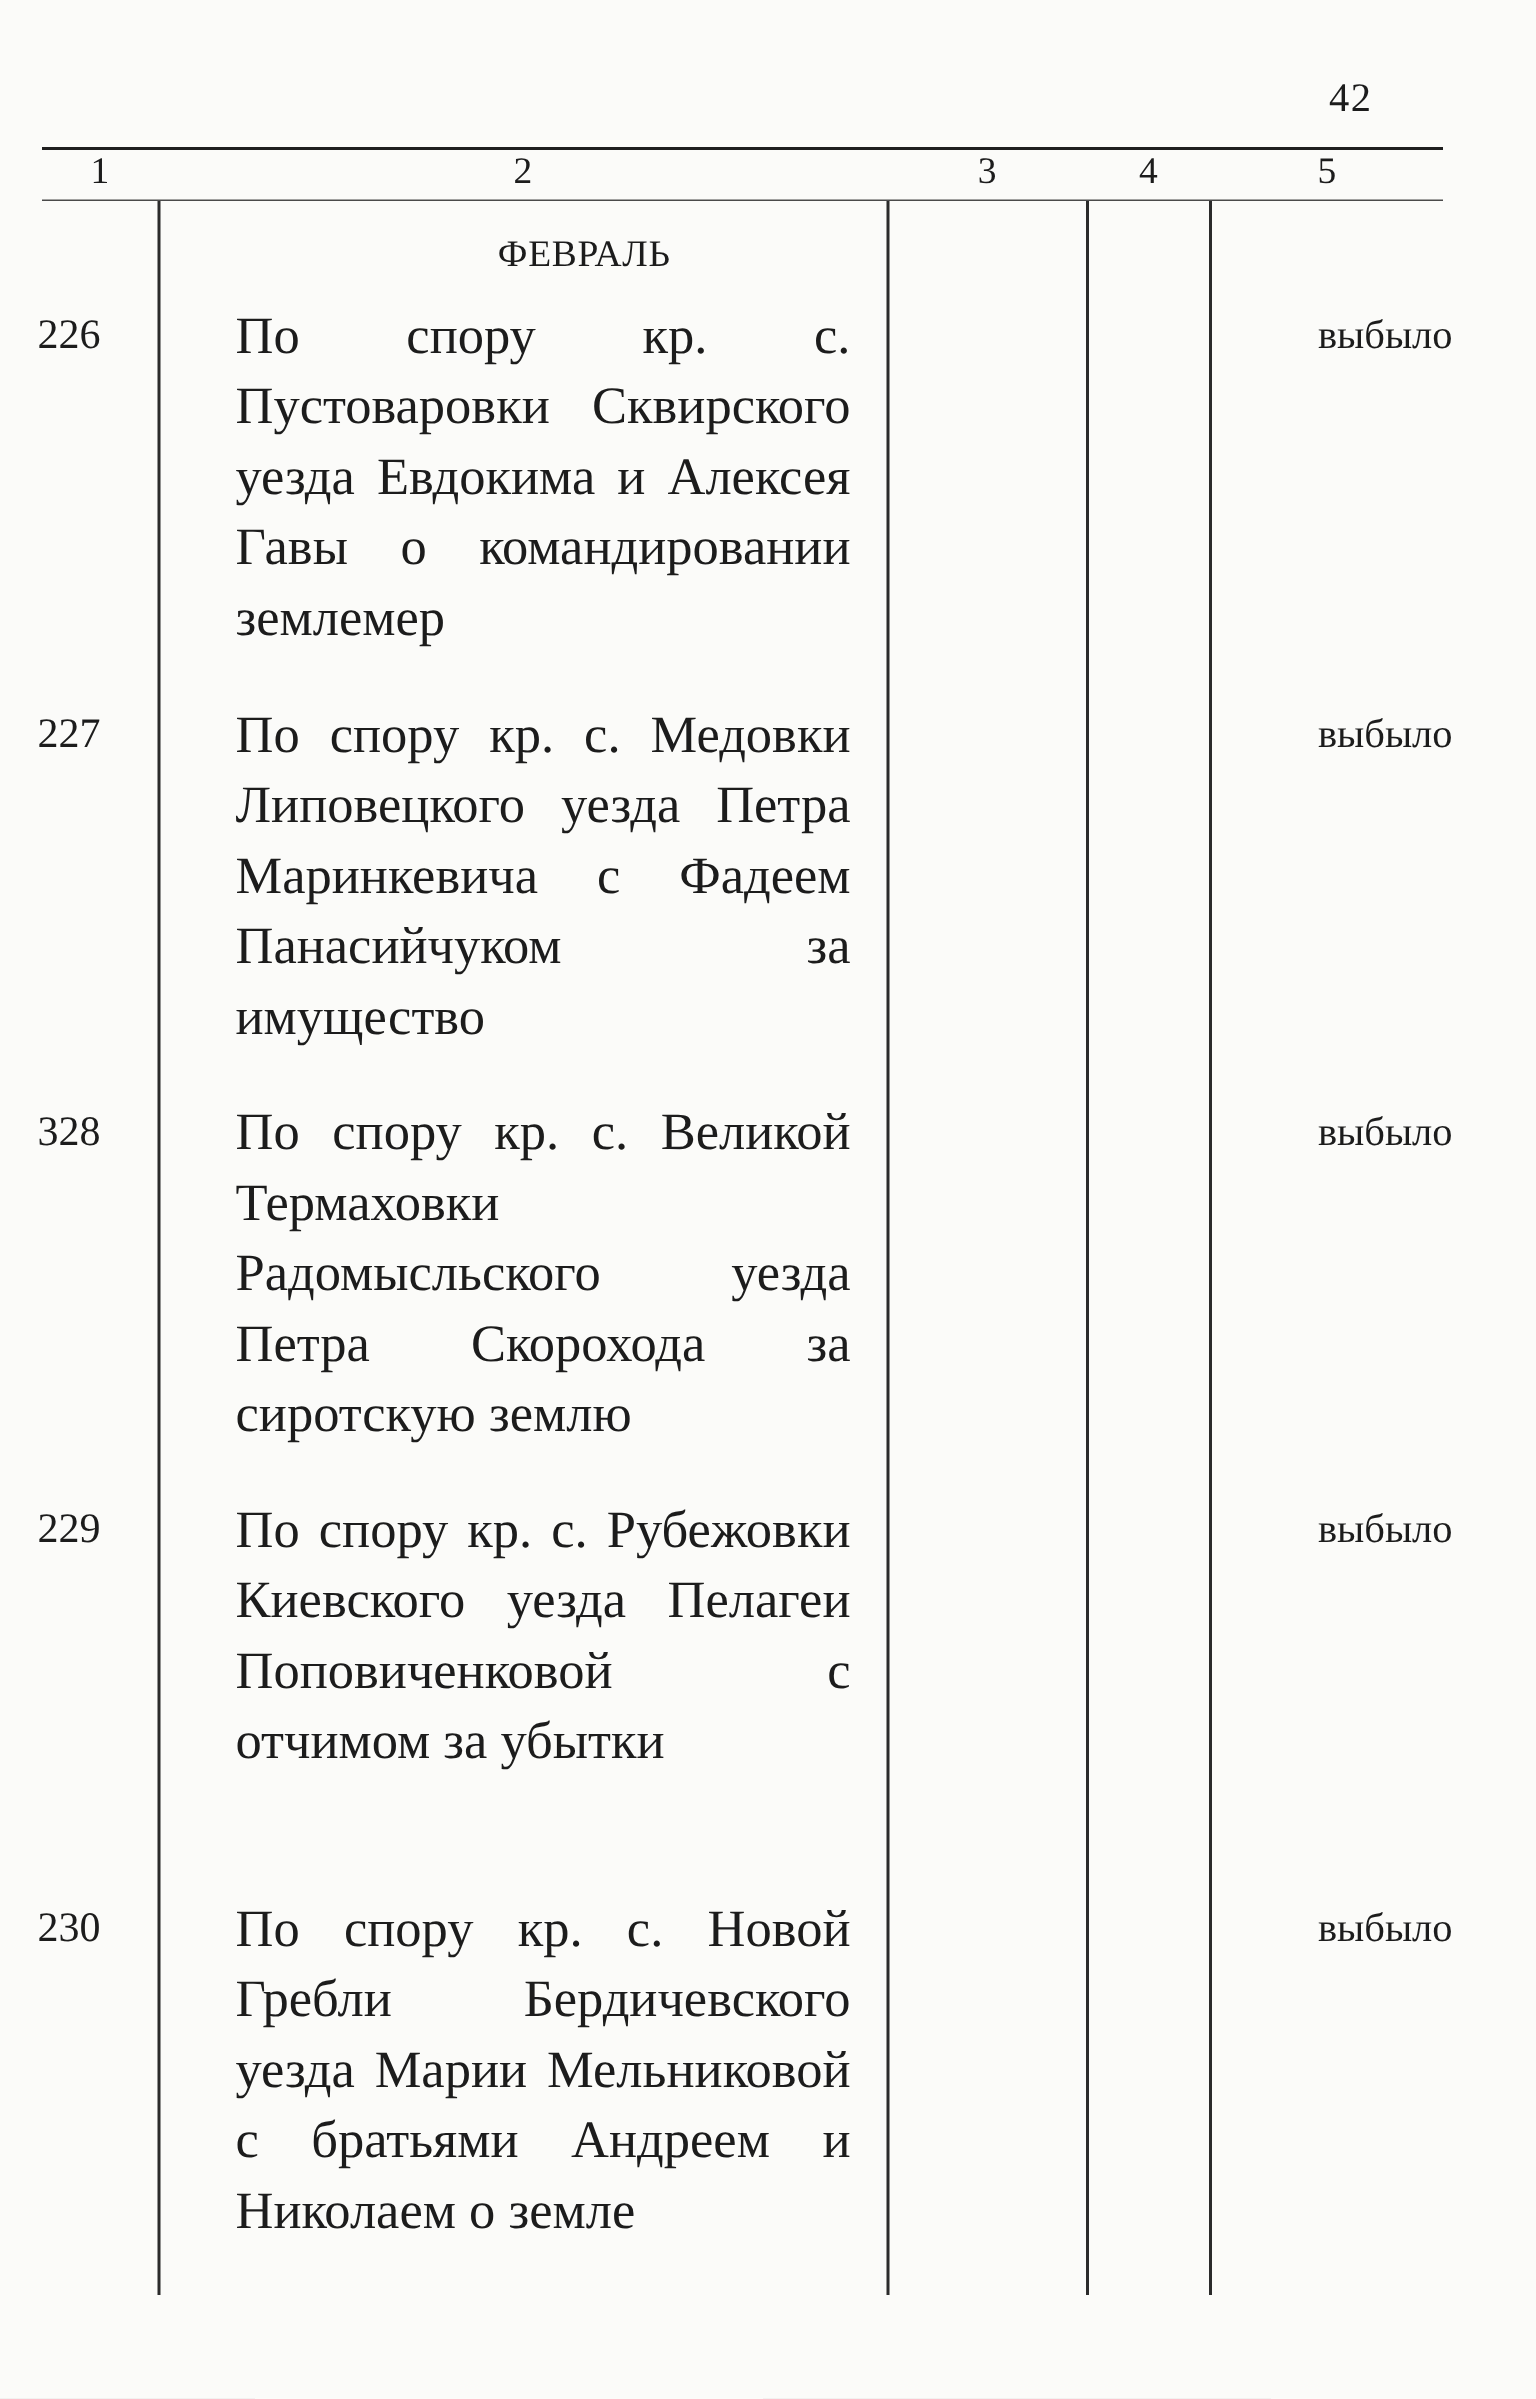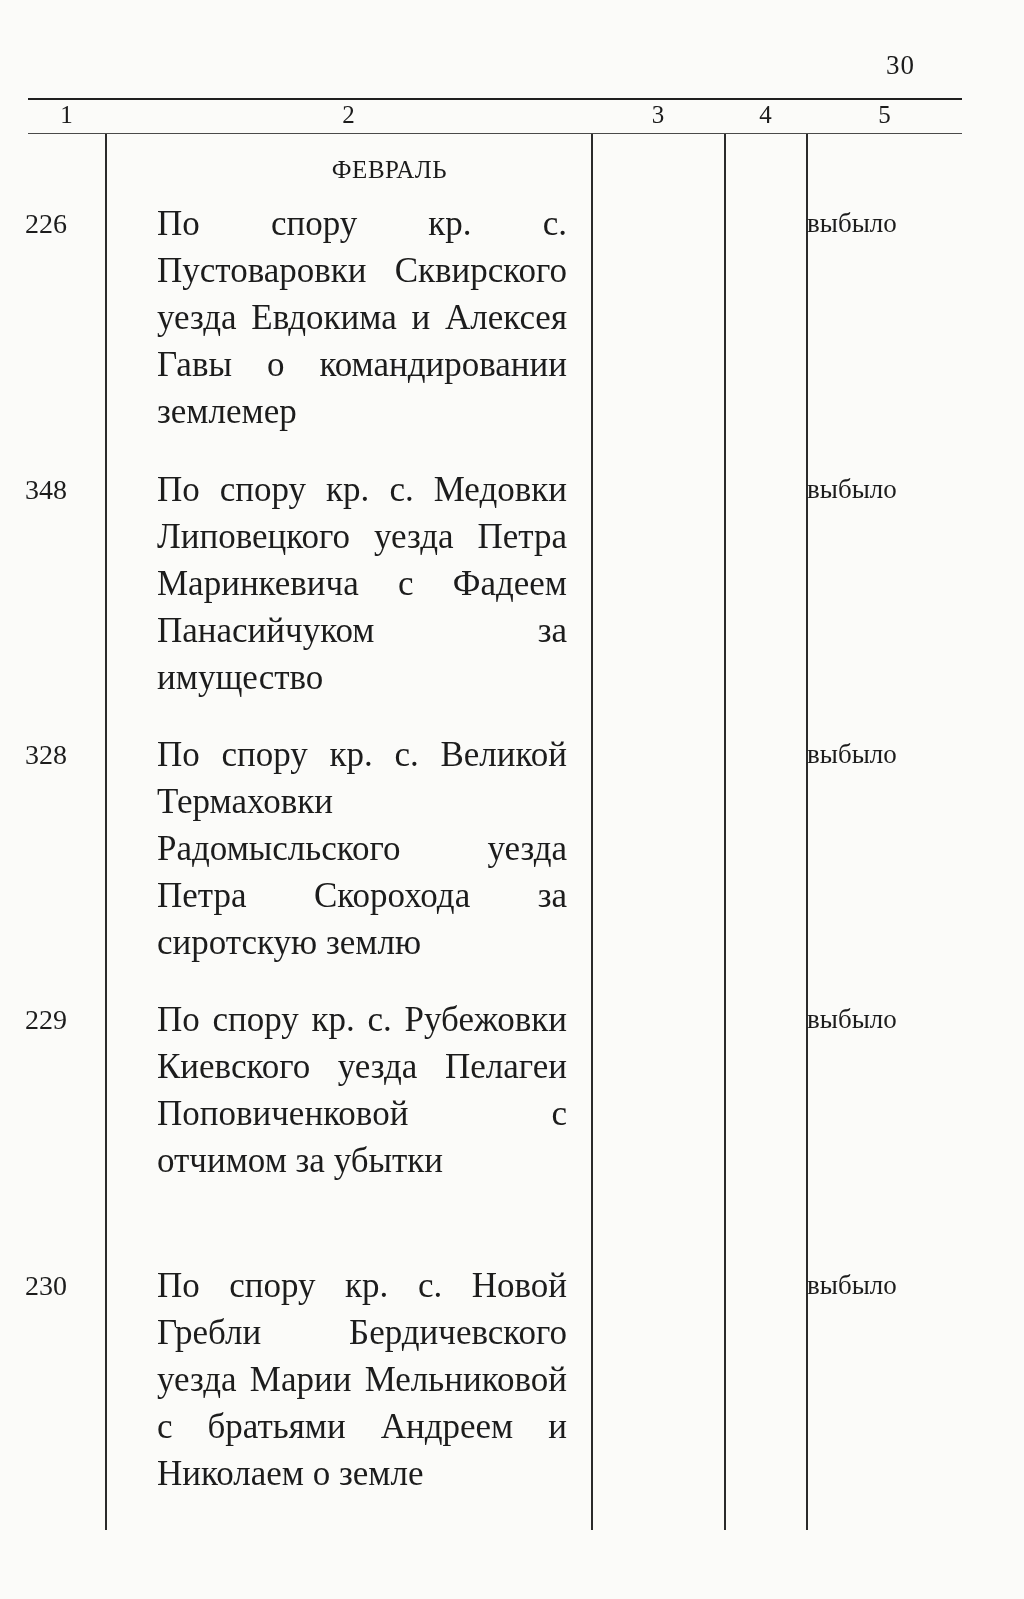--- a/index.html
+++ b/index.html
@@ -105,29 +105,30 @@
     text-align: justify;
     text-align-last: left;
   }
   .entry-status {
     position: absolute;
     left: 807px;
     top: 0;
     width: 155px;
     font-size: 27px;
     line-height: 47px;
-    text-align: left;
+    text-align: center;
+    padding-left: 39px;
   }
 </style>
 </head>
 <body>
 
 <div class="sheet">
 
-  <div class="page-number">30</div>
+  <div class="page-number">42</div>
 
   <div class="rule rule-top"></div>
   <div class="rule rule-under-header"></div>
 
   <div class="vline vl-1"></div>
   <div class="vline vl-2"></div>
   <div class="vline vl-3"></div>
   <div class="vline vl-4"></div>
 
   <div class="hcell h1">1</div>
@@ -138,21 +139,21 @@
 
   <div class="section-heading">ФЕВРАЛЬ</div>
 
   <div class="entry-row row-0">
     <div class="entry-num">226</div>
     <div class="entry-desc">По спору кр. с. Пустоваровки Сквирского уезда Евдокима и Алексея Гавы о командировании землемер</div>
     <div class="entry-status">выбыло</div>
   </div>
 
   <div class="entry-row row-1">
-    <div class="entry-num">348</div>
+    <div class="entry-num">227</div>
     <div class="entry-desc">По спору кр. с. Медовки Липовецкого уезда Петра Маринкевича с Фадеем Панасийчуком за имущество</div>
     <div class="entry-status">выбыло</div>
   </div>
 
   <div class="entry-row row-2">
     <div class="entry-num">328</div>
     <div class="entry-desc">По спору кр. с. Великой Термаховки Радомысльского уезда Петра Скорохода за сиротскую землю</div>
     <div class="entry-status">выбыло</div>
   </div>
 

